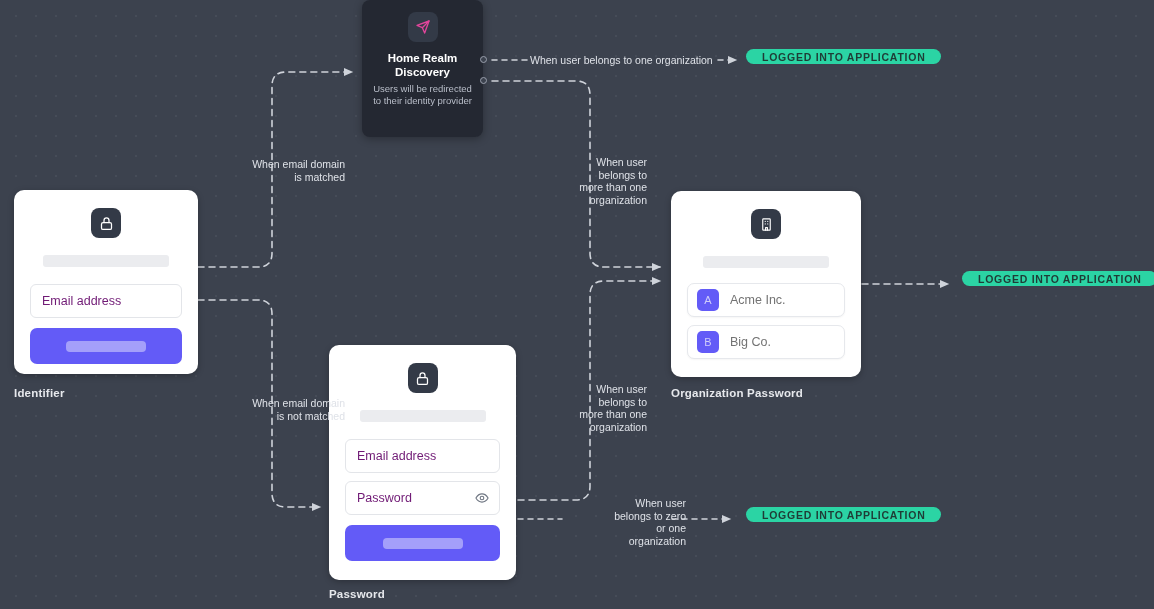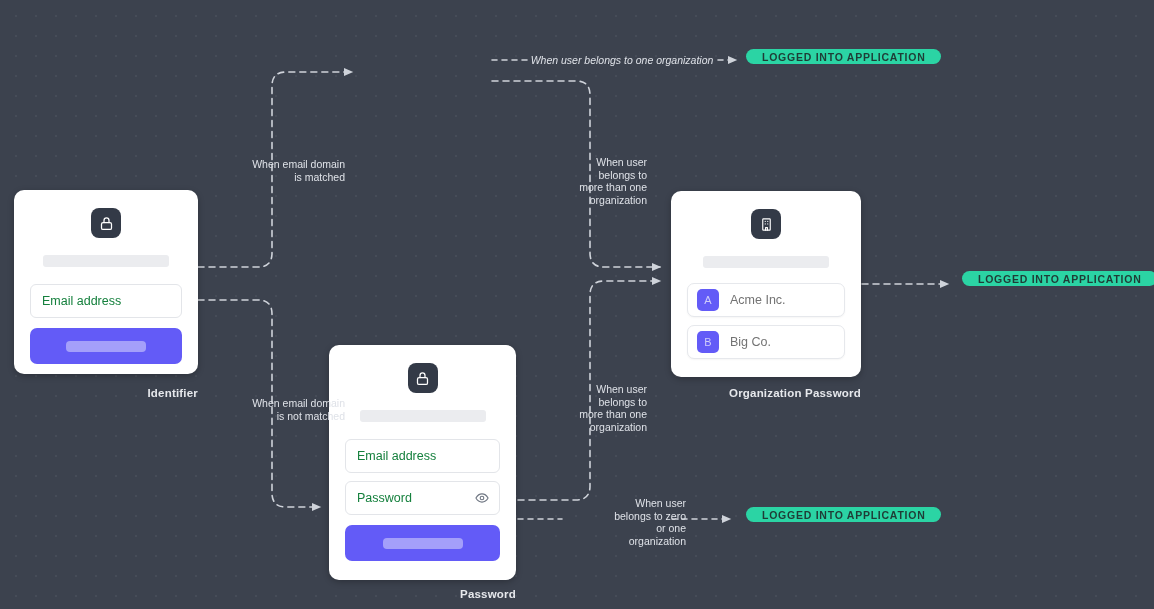--- a/index.html
+++ b/index.html
@@ -22,21 +22,21 @@
   .card {
     position: absolute;
     background: #ffffff;
     border-radius: 10px;
     box-shadow: 0 2px 6px rgba(0,0,0,0.25);
   }
   .card-inner { padding: 18px 16px 18px 16px; }
   .node-label {
     position: absolute;
     left: 0; right: 12px;
-    text-align: right;
+    text-align: left;
     color: #e6e8ec;
     font-size: 11.5px;
     font-weight: bold;
     letter-spacing: 0.2px;
     white-space: nowrap;
   }
   .app-icon {
     width: 30px; height: 30px;
     border-radius: 8px;
     background: #333a47;
@@ -53,21 +53,21 @@
     border: 1px solid #e3e5e9;
     border-radius: 6px;
     height: 34px;
     display: flex;
     align-items: center;
     padding: 0 11px;
     background: #fff;
     position: relative;
   }
   .field-text {
-    color: #15803d;
+    color: #701a75;
     font-size: 12.5px;
   }
   .eye-icon { position: absolute; right: 10px; top: 50%; transform: translateY(-50%); display:flex; }
   .submit-btn {
     height: 36px;
     background: #635bf7;
     border-radius: 7px;
     display: flex; align-items: center; justify-content: center;
   }
   .submit-bar {
@@ -190,20 +190,35 @@
 
       <path d="M518,500 L576,500 Q590,500 590,486 L590,295 Q590,281 604,281 L660,281" marker-end="url(#arrow)"></path>
 
       <path d="M518,519 L562,519" stroke-dasharray="5,5"></path>
       <path d="M672,519 L730,519" stroke-dasharray="5,5" marker-end="url(#arrow)"></path>
 
       <path d="M862,284 L948,284" marker-end="url(#arrow)"></path>
     </g>
   </svg>
 
+  <div id="hrd">
+    <div class="hrd-icon">
+      <svg width="16" height="16" viewBox="0 0 24 24" fill="none" stroke="#e1459b" stroke-width="2" stroke-linecap="round" stroke-linejoin="round">
+        <path d="M21 3 L14.5 21 L11 13 L3 9.5 Z"></path>
+        <path d="M21 3 L11 13"></path>
+      </svg>
+    </div>
+    <div class="hrd-title">
+      <div>Home Realm</div>
+      <div>Discovery</div>
+    </div>
+    <div class="hrd-sub">Users will be redirected to their identity provider</div>
+    <div class="handle" style="right:-4px; top:56px;"></div>
+    <div class="handle" style="right:-4px; top:77px;"></div>
+  </div>
 
   <div class="card" style="left:14px; top:190px; width:184px; height:184px;">
     <div class="card-inner">
       <div class="app-icon">
         <svg width="15" height="15" viewBox="0 0 24 24" fill="none" stroke="#ffffff" stroke-width="2" stroke-linecap="round" stroke-linejoin="round">
           <rect x="4" y="10.5" width="16" height="11" rx="2.5"></rect>
           <path d="M8 10.5 V7 a4 4 0 0 1 8 0 v3.5"></path>
         </svg>
       </div>
       <div class="skeleton-bar" style="width:126px; margin-top:17px;"></div>
@@ -271,21 +286,21 @@
   <div class="node-label" style="left:671px; width:190px; top:387px;">Organization Password</div>
 
   <div class="pill" style="left:746px; top:49px;">LOGGED INTO APPLICATION</div>
   <div class="pill" style="left:962px; top:271px;">LOGGED INTO APPLICATION</div>
   <div class="pill" style="left:746px; top:507px;">LOGGED INTO APPLICATION</div>
 
   <div class="edge-label" style="left:195px; top:158px; width:150px;">When email domain
 is matched</div>
   <div class="edge-label" style="left:193px; top:397px; width:152px;">When email domain
 is not matched</div>
-  <div class="edge-label" style="left:530px; top:54px; width:184px; text-align:center;font-style:italic;">When user belongs to one organization</div>
+  <div class="edge-label" style="left:530px; top:54px; width:184px; text-align:left;">When user belongs to one organization</div>
   <div class="edge-label" style="left:535px; top:156px; width:112px;">When user
 belongs to
 more than one
 organization</div>
   <div class="edge-label" style="left:535px; top:383px; width:112px;">When user
 belongs to
 more than one
 organization</div>
   <div class="edge-label" style="left:566px; top:497px; width:120px;">When user
 belongs to zero

